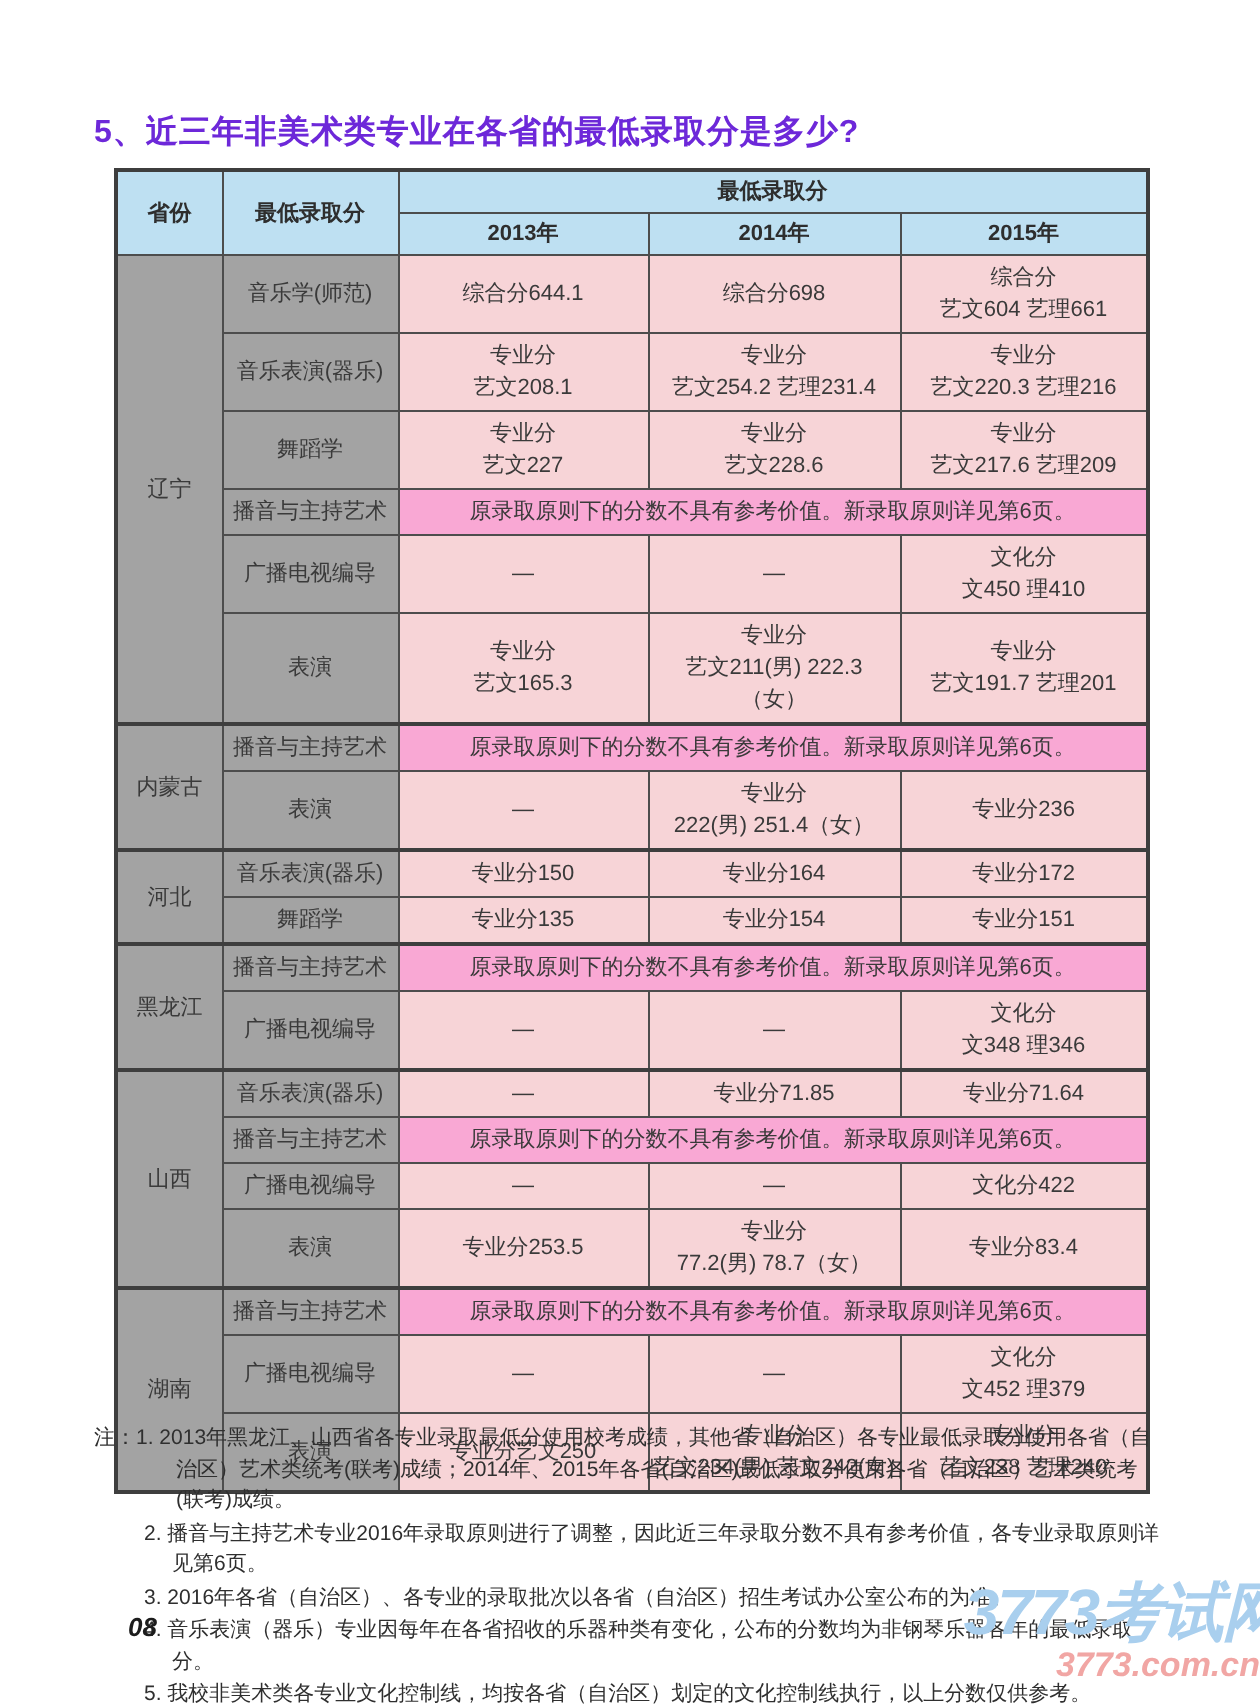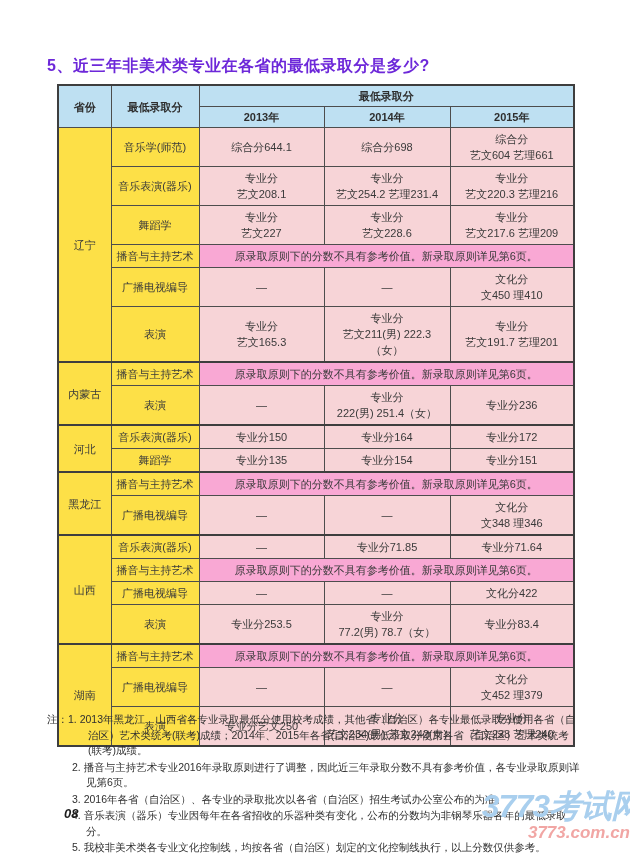--- a/index.html
+++ b/index.html
@@ -31,21 +31,21 @@
     color:#3a3a3a;
     overflow:hidden;
   }
   .score-table th {
     background:#bee0f2;
     font-weight:bold;
     padding:2px;
     color:#2e2e2e;
   }
   .score-table td.province-cell,
-  .score-table td.major-cell { background:#fde047; }
+  .score-table td.major-cell { background:#a3a3a3; }
   .score-table td.score-cell { background:#f7d4d7; }
   .score-table td.note-span-cell { background:#f9a8d4; }
   .score-table tr.group-start td { border-top:2px solid #3e3e3e; }
   .notes {
     position:absolute; left:47px; top:712px; width:535px;
     font-size:10.5px; line-height:15.5px; color:#2f2f2f;
   }
   .note-item { margin:0 0 1px 0; }
   .note-first { padding-left:41px; text-indent:-41px; }
   .note-rest  { margin-left:25px; padding-left:14px; text-indent:-14px; }

